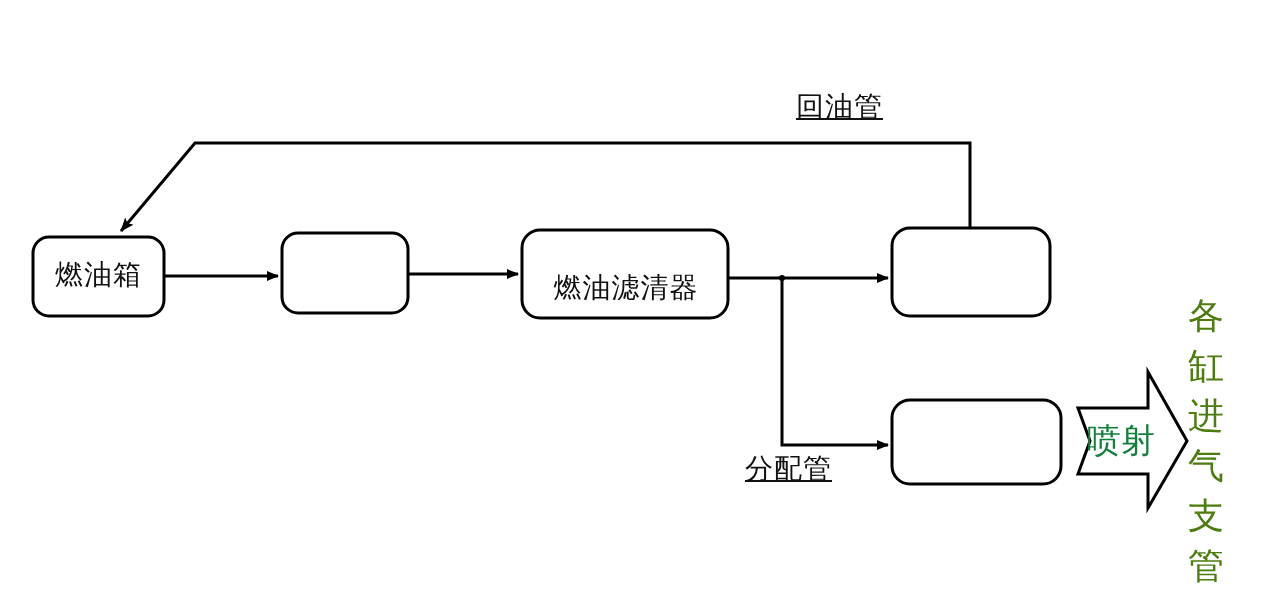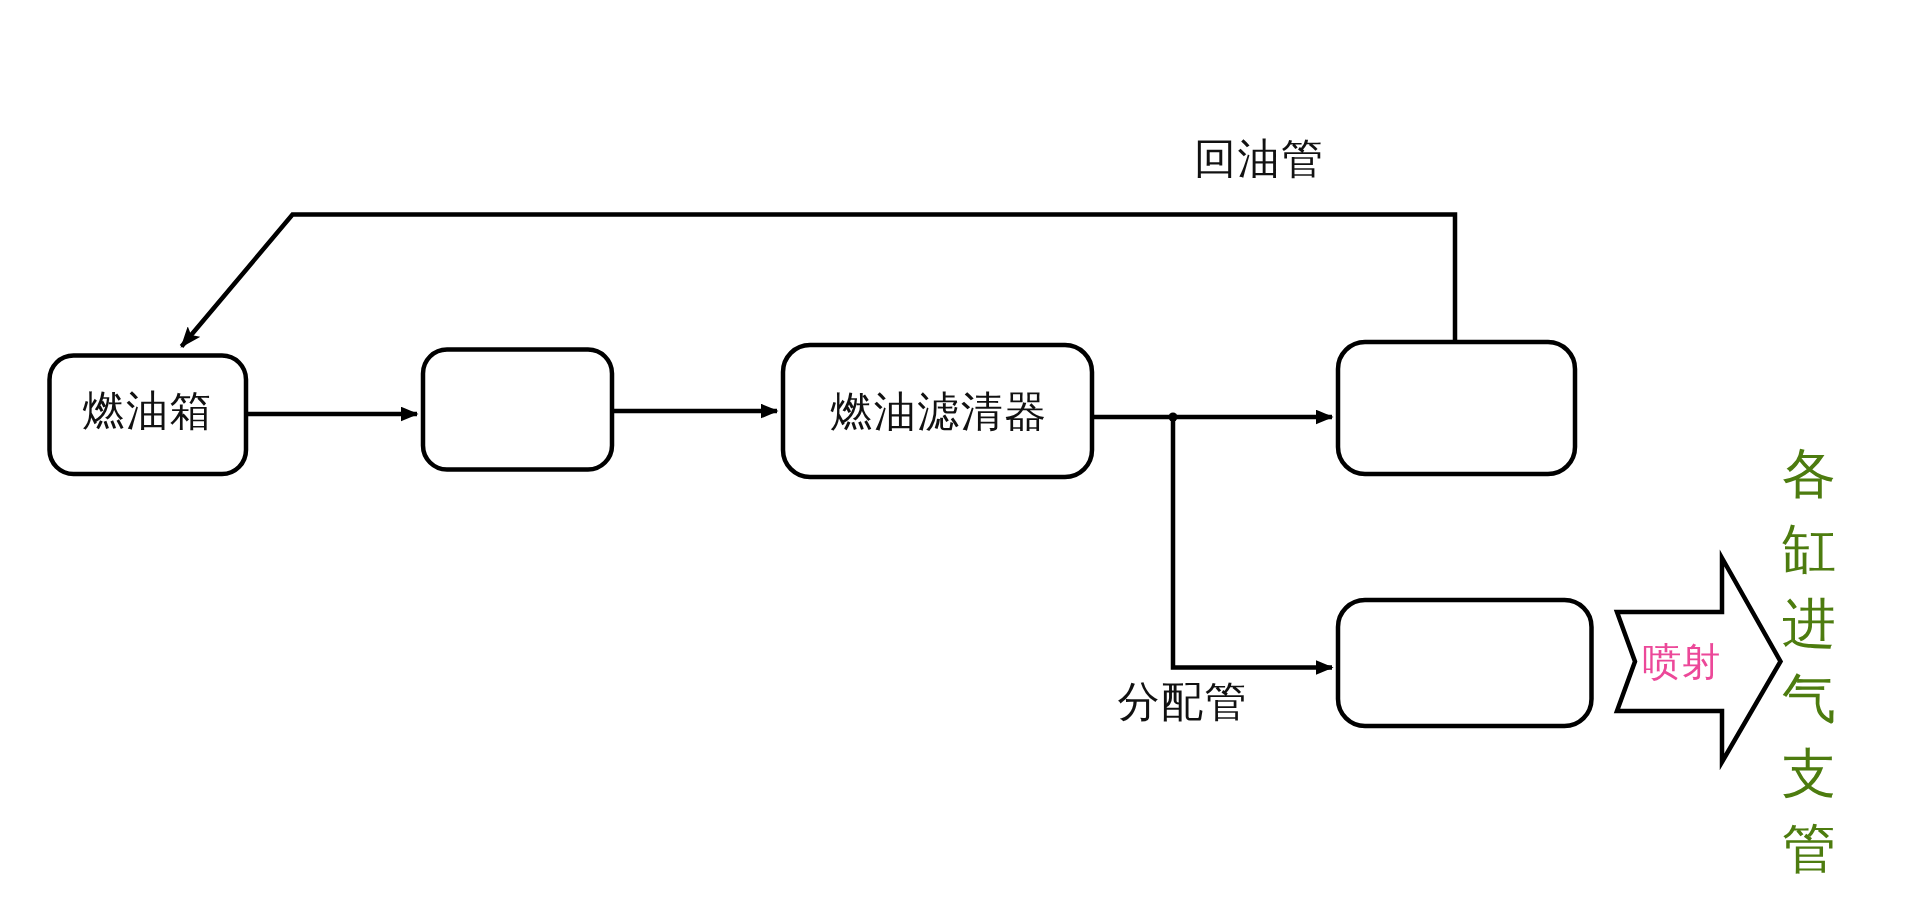--- a/index.html
+++ b/index.html
@@ -36,42 +36,43 @@
   .node-label {
     display: flex;
     align-items: center;
     justify-content: center;
     font-size: 28px;
     letter-spacing: 1px;
   }
   .free-label {
     font-size: 28px;
     letter-spacing: 1px;
+    text-decoration: underline;
   }
   .stack-label {
     position: absolute;
     display: flex;
     flex-direction: column;
     align-items: center;
     justify-content: center;
     font-size: 36px;
     line-height: 50px;
     letter-spacing: 1px;
     font-family: Liberation Sans, sans-serif;
     color: #4d7c0f;
   }
   .arrow-text {
     position: absolute;
     display: flex;
     align-items: center;
     justify-content: center;
-    font-size: 26px;
+    font-size: 34px;
     letter-spacing: 0px;
     font-family: "Liberation Serif", "DejaVu Serif", serif;
-    color: #ec4899;
+    color: #15803d;
   }
 </style>
 </head>
 <body>
 
 <div id="canvas">
 
   <svg id="diagram-svg" viewBox="0 0 1272 606">
     <defs>
       <marker id="arrowhead" markerWidth="12" markerHeight="10" refX="11" refY="5" orient="auto" markerUnits="userSpaceOnUse">
@@ -105,21 +106,21 @@
     <polyline points="970,228 970,143 195,143 121,231" fill="none" stroke="#000000" stroke-width="3" marker-end="url(#arrowhead-slim)"></polyline>
 
     <polygon points="1080,375 1140,375 1140,410 1081,410 1095,440 1081,470 1140,470 1140,505 1185,440" fill="#ffffff" stroke="#000000" stroke-width="3" transform="translate(0,0)" style="display:none"></polygon>
 
     <polygon points="1148,372 1187,441 1148,508 1148,474 1078,474 1090,441 1078,408 1148,408" fill="#ffffff" stroke="#000000" stroke-width="3"></polygon>
   </svg>
 
   <div class="node-label" style="left:33px; top:237px; width:131px; height:79px;font-family:Liberation Mono, monospace;">燃油箱</div>
 
 
-  <div class="node-label" style="left:522px; top:234px; width:208px; height:88px;font-family:Liberation Mono, monospace;">燃油滤清器</div>
+  <div class="node-label" style="left:522px; top:244px; width:208px; height:88px;">燃油滤清器</div>
 
 
 
   <div class="free-label" style="left:796px; top:90px;">回油管</div>
 
   <div class="free-label" style="left:745px; top:452px;">分配管</div>
 
   <div class="arrow-text" style="left:1086px; top:420px; width:70px; height:42px;">喷射</div>
 
   <div class="stack-label" style="left:1188px; top:358px; width:72px; height:166px;">

